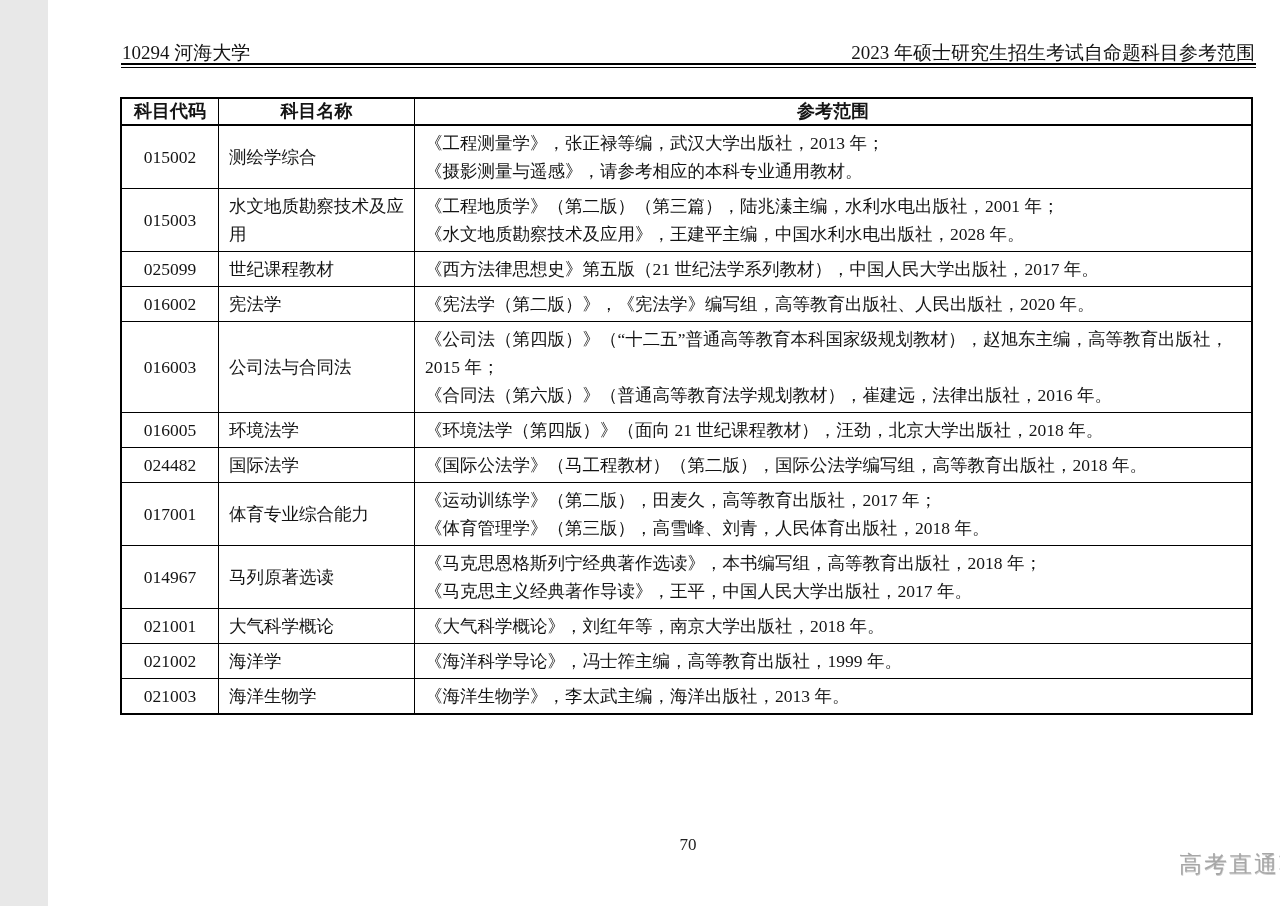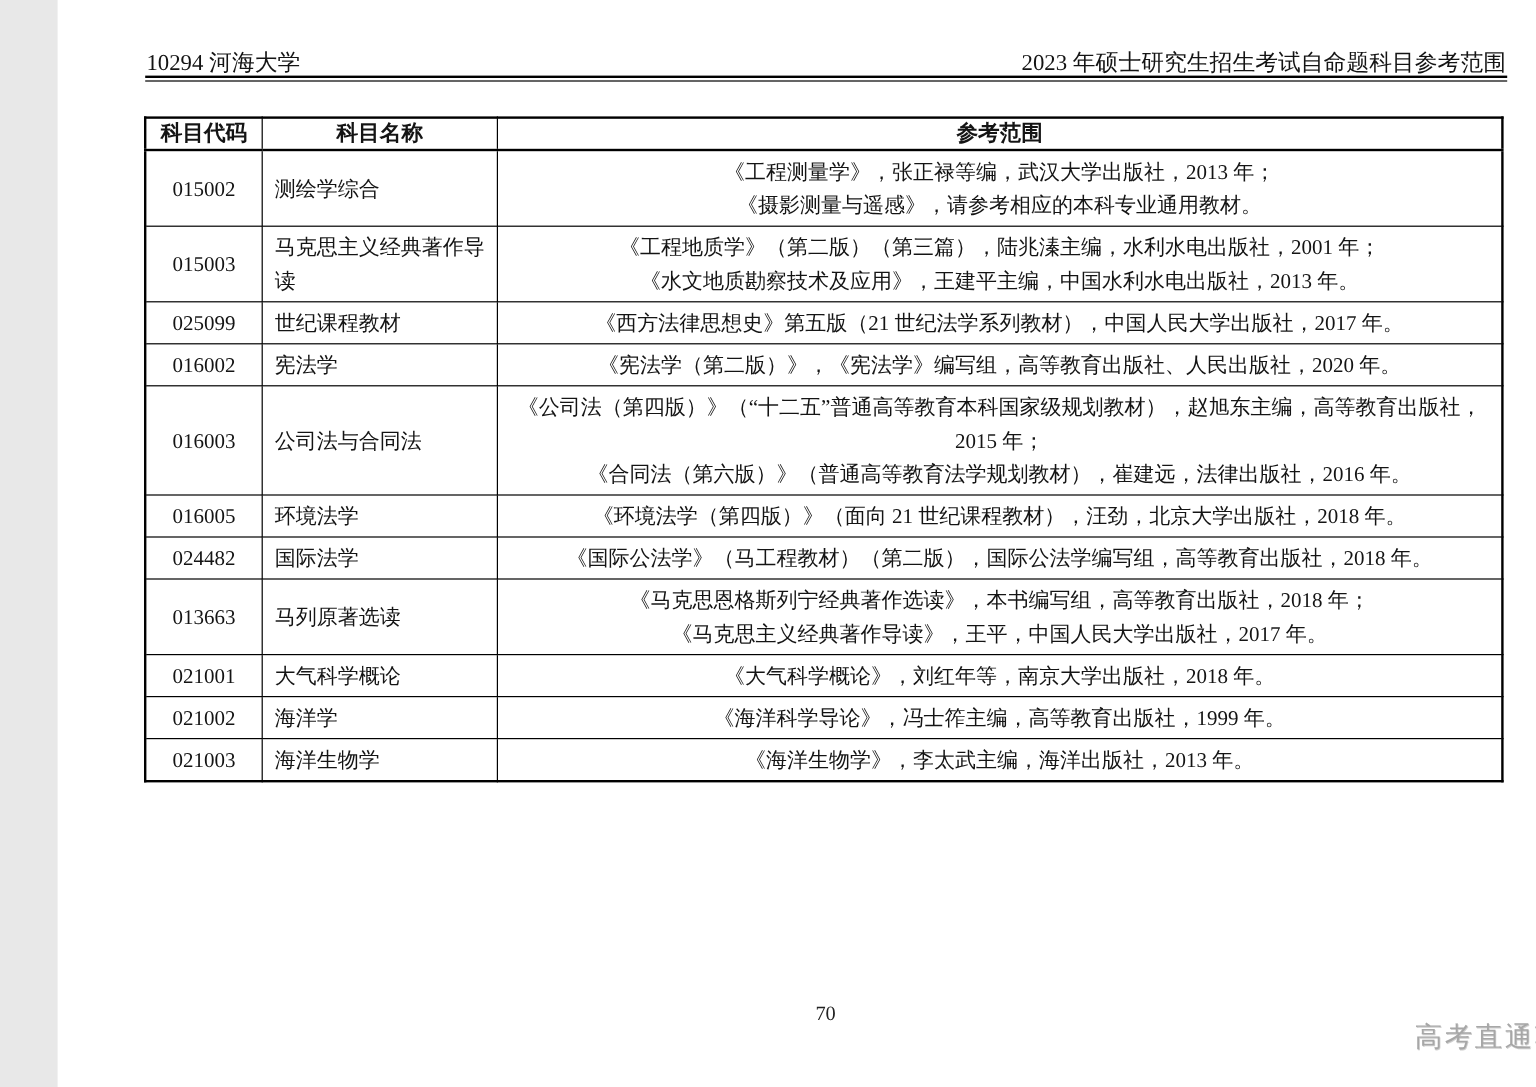--- a/index.html
+++ b/index.html
@@ -58,21 +58,21 @@
     font-size: 17.5px;
     line-height: 28px;
     vertical-align: middle;
     padding: 3px 0;
   }
   td.code { text-align: center; width: 92px; }
   td.name { text-align: left; width: 171px; padding: 3px 10px; }
   td.refs { text-align: left; padding: 3px 10px; }
   th.col-code { width: 92px; }
   th.col-name { width: 191px; }
-  .ref-line { display: block; text-align: center; }
+  .ref-line { display: block; }
   .page-number {
     position: absolute;
     left: 0;
     right: 0;
     top: 835px;
     text-align: center;
     font-size: 17px;
     color: #222;
   }
   .watermark {
@@ -110,24 +110,24 @@
         <tr>
     <td class="code">015002</td>
     <td class="name">测绘学综合</td>
     <td class="refs">
             <div class="ref-line">《工程测量学》，张正禄等编，武汉大学出版社，2013 年；</div>
             <div class="ref-line">《摄影测量与遥感》，请参考相应的本科专业通用教材。</div>
           </td>
   </tr>
         <tr>
     <td class="code">015003</td>
-    <td class="name">马克思主义经典著作导读</td>
+    <td class="name">水文地质勘察技术及应用</td>
     <td class="refs">
             <div class="ref-line">《工程地质学》（第二版）（第三篇），陆兆溱主编，水利水电出版社，2001 年；</div>
-            <div class="ref-line">《水文地质勘察技术及应用》，王建平主编，中国水利水电出版社，2013 年。</div>
+            <div class="ref-line">《水文地质勘察技术及应用》，王建平主编，中国水利水电出版社，2028 年。</div>
           </td>
   </tr>
         <tr>
     <td class="code">025099</td>
     <td class="name">世纪课程教材</td>
     <td class="refs">
             <div class="ref-line">《西方法律思想史》第五版（21 世纪法学系列教材），中国人民大学出版社，2017 年。</div>
           </td>
   </tr>
         <tr>
@@ -153,21 +153,29 @@
           </td>
   </tr>
         <tr>
     <td class="code">024482</td>
     <td class="name">国际法学</td>
     <td class="refs">
             <div class="ref-line">《国际公法学》（马工程教材）（第二版），国际公法学编写组，高等教育出版社，2018 年。</div>
           </td>
   </tr>
         <tr>
-    <td class="code">013663</td>
+    <td class="code">017001</td>
+    <td class="name">体育专业综合能力</td>
+    <td class="refs">
+            <div class="ref-line">《运动训练学》（第二版），田麦久，高等教育出版社，2017 年；</div>
+            <div class="ref-line">《体育管理学》（第三版），高雪峰、刘青，人民体育出版社，2018 年。</div>
+          </td>
+  </tr>
+        <tr>
+    <td class="code">014967</td>
     <td class="name">马列原著选读</td>
     <td class="refs">
             <div class="ref-line">《马克思恩格斯列宁经典著作选读》，本书编写组，高等教育出版社，2018 年；</div>
             <div class="ref-line">《马克思主义经典著作导读》，王平，中国人民大学出版社，2017 年。</div>
           </td>
   </tr>
         <tr>
     <td class="code">021001</td>
     <td class="name">大气科学概论</td>
     <td class="refs">

